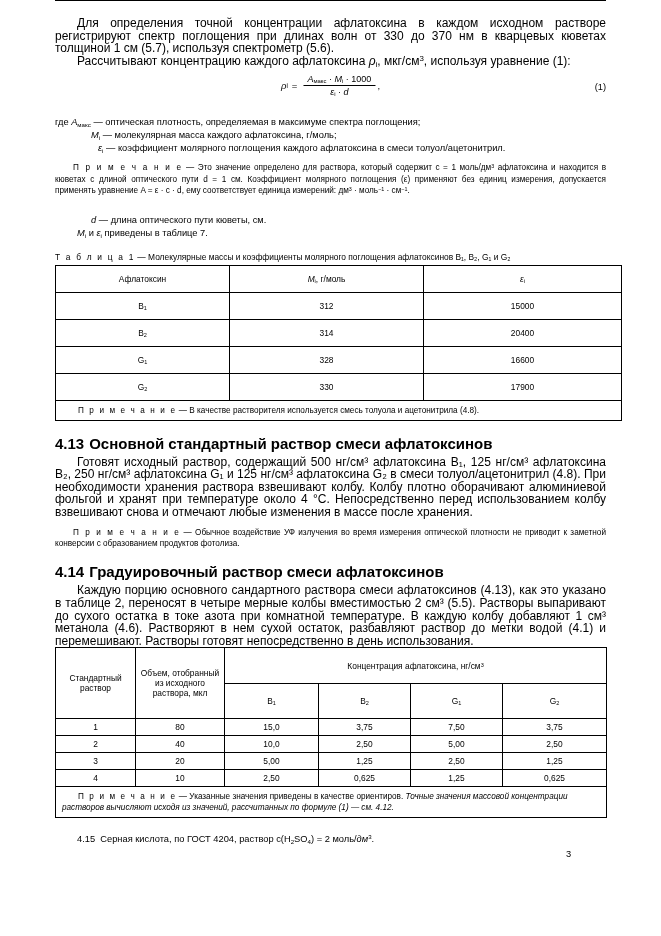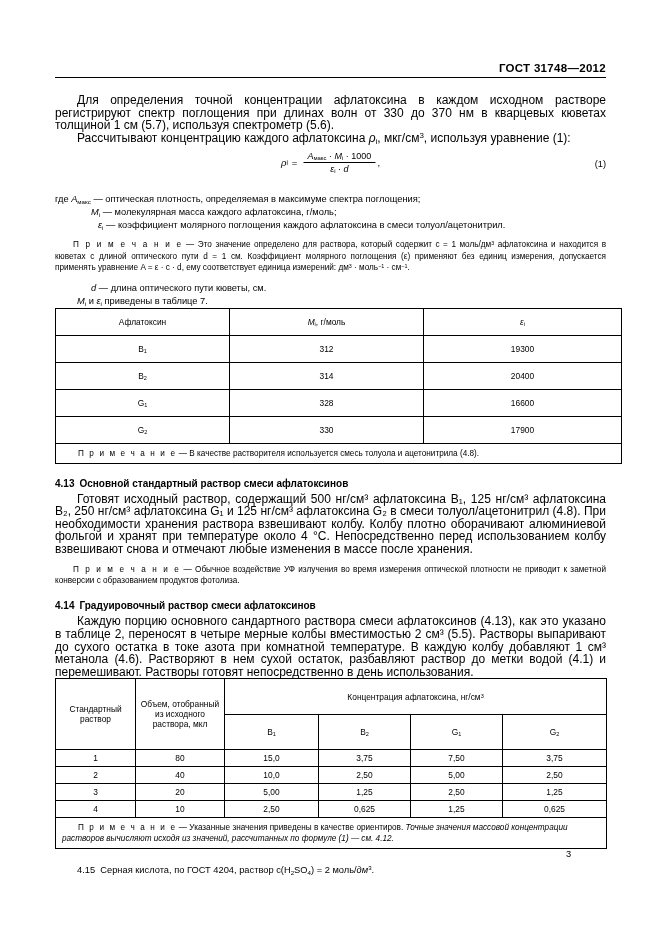--- a/index.html
+++ b/index.html
@@ -110,21 +110,21 @@
     top: 8px;
     font-size: 9.3px;
   }
   .ital { font-style: italic; }
 
   sub { font-size: 0.66em; vertical-align: -0.25em; line-height: 0; }
   sup { font-size: 0.66em; vertical-align: 0.45em; line-height: 0; }
 
   
   h4.section {
-    font-size: 10px;
+    font-size: 15px;
     font-weight: bold;
     margin: 14px 0 4px 0;
   }
   h4.section .num { margin-right: 5px; }
 
   
   .tbl-caption {
     font-size: 8.4px;
     margin: 12px 0 3px 0;
   }
@@ -186,23 +186,20 @@
     top: 849px;
     font-size: 9.3px;
   }
 </style>
 </head>
 <body>
 
 <div id="page">
   <div class="content">
 
-    <div class="doc-header">
-      <span>ГОСТ 31748—2012</span>
-    </div>
     <div class="header-rule"></div>
 
     <p class="body">Для определения точной концентрации афлатоксина в каждом исходном растворе регистрируют спектр поглощения при длинах волн от 330 до 370 нм в кварцевых кюветах толщиной 1 см (5.7), используя спектрометр (5.6).</p>
 
     <p class="body"><span>Рассчитывают концентрацию каждого афлатоксина </span><span class="ital">ρ</span><sub>i</sub><span>, мкг/см</span><sup>3</sup><span>, используя уравнение (1):</span></p>
 
     <div class="formula-wrap">
       <div class="formula">
         <span class="ital">ρ</span>
           <sub>i</sub>
@@ -217,39 +214,40 @@
     </div>
 
     <div class="where">
       <div class="where-row r1"><span>где </span><span class="ital">A</span><sub>макс</sub><span> — оптическая плотность, определяемая в максимуме спектра поглощения;</span></div>
       <div class="where-row r2"><span class="ital">M</span><sub>i</sub><span> — молекулярная масса каждого афлатоксина, г/моль;</span></div>
       <div class="where-row r3"><span class="ital">ε</span><sub>i</sub><span> — коэффициент молярного поглощения каждого афлатоксина в смеси толуол/ацетонитрил.</span></div>
     </div>
 
     <p class="note"><span class="lbl">П р и м е ч а н и е</span><span> — </span><span>Это значение определено для раствора, который содержит c = 1 моль/дм</span><sup>3</sup><span> афлатоксина и находится в кюветах с длиной оптического пути d = 1 см. Коэффициент молярного поглощения (ε) применяют без единиц измерения, допускается применять уравнение A = ε · c · d, ему соответствует единица измерений: дм</span><sup>3</sup><span> · моль</span><sup>−1</sup><span> · см</span><sup>−1</sup><span>.</span></p>
 
-    <div class="where" style="margin-top:9px;">
+    <div class="where" style="margin-top:18px;">
       <div class="where-row r2"><span class="ital">d</span><span> — длина оптического пути кюветы, см.</span></div>
       <div class="where-row" style="padding-left:22px;"><span class="ital">M</span><sub>i</sub><span> и </span><span class="ital">ε</span><sub>i</sub><span> приведены в таблице 7.</span></div>
     </div>
 
+    <div class="tbl-caption"><span class="tl">Т а б л и ц а  1</span><span> — </span><span>Молекулярные массы и коэффициенты молярного поглощения афлатоксинов B₁, B₂, G₁ и G₂</span></div>
 
     <table class="gost t1">
       <thead>
         <tr>
           <td>Афлатоксин</td>
           <td><span class="ital">M</span><sub>i</sub><span>, г/моль</span></td>
           <td><span class="ital">ε</span><sub>i</sub></td>
         </tr>
       </thead>
       <tbody>
         <tr>
           <td><span>B</span><sub>1</sub></td>
           <td>312</td>
-          <td>19300</td>
+          <td>15000</td>
         </tr>
         <tr>
           <td><span>B</span><sub>2</sub></td>
           <td>314</td>
           <td>20400</td>
         </tr>
         <tr>
           <td><span>G</span><sub>1</sub></td>
           <td>328</td>
           <td>16600</td>

